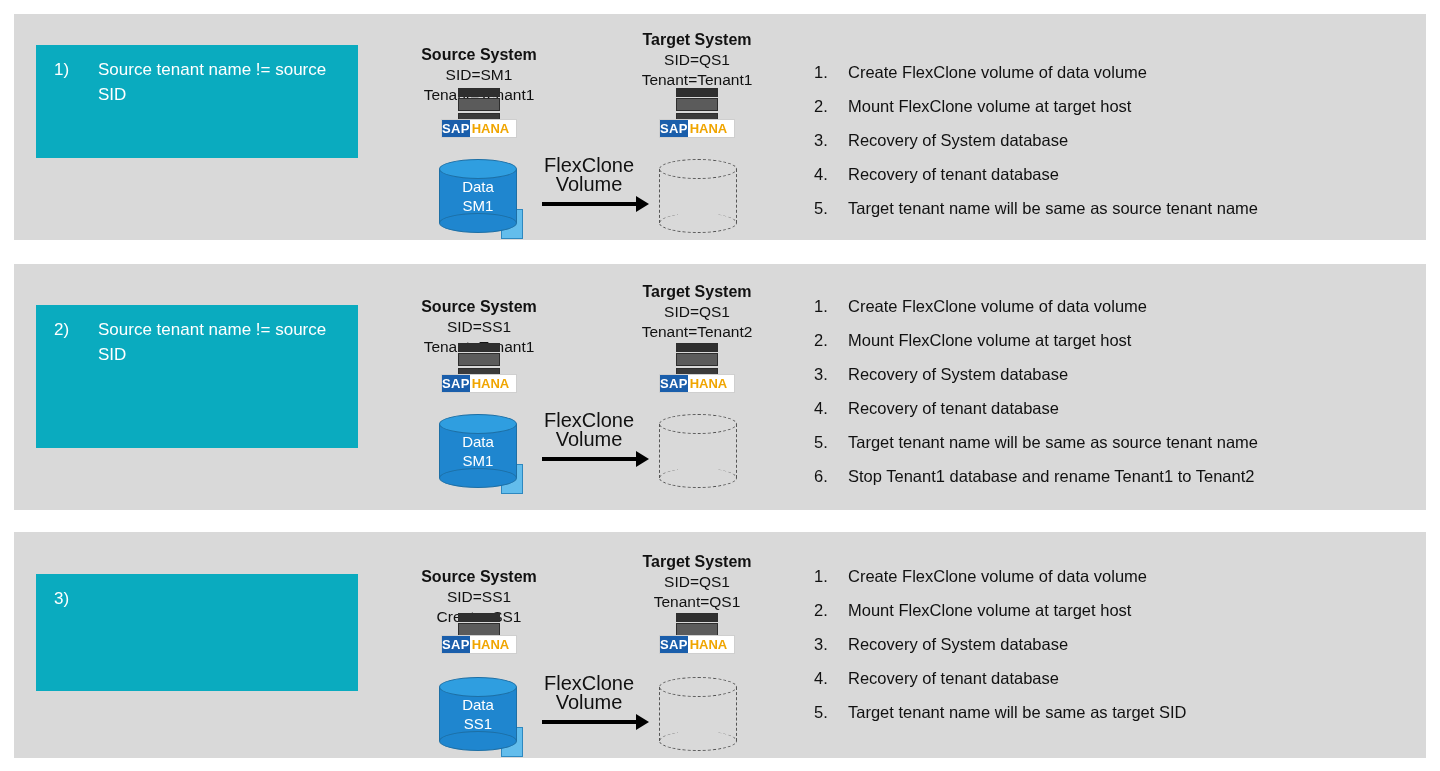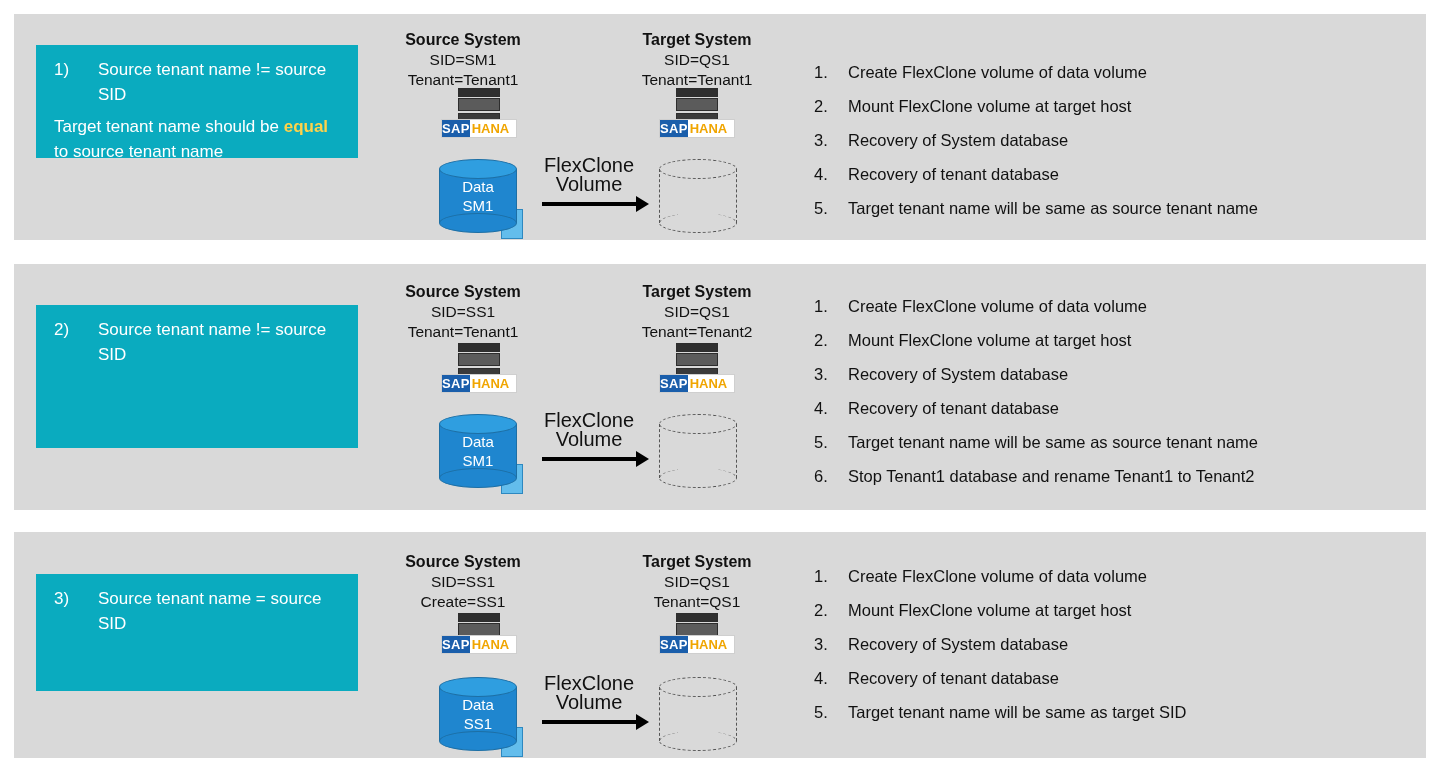--- a/index.html
+++ b/index.html
@@ -80,21 +80,21 @@
     font-size: 15.5px;
     color: #111111;
     line-height: 20px;
     width: 170px;
   }
   .sys-label .sys-name {
     font-weight: bold;
     display: block;
     font-size: 16px;
   }
-  .src-label { left: 4px; }
+  .src-label { left: 20px; margin-top: 15px; }
   .tgt-label { left: 238px; }
 
   #scenario-0 .sys-label { top: 16px; }
   #scenario-1 .sys-label { top: 18px; }
   #scenario-2 .sys-label { top: 20px; }
 
   
   .server {
     position: absolute;
     width: 42px;
@@ -247,23 +247,20 @@
 
 <div class="page">
 
   <div class="scenario" id="scenario-0">
 
     <div class="callout">
       <div class="callout-head">
         <span class="callout-num">1)</span>
         <span class="callout-title">Source tenant name != source SID</span>
       </div>
-      <div class="callout-body">
-        <span>Target tenant name should be </span><span class="hl">equal</span><span> to source tenant name</span>
-      </div>
     </div>
 
     <div class="graphic">
       <div class="sys-label src-label">
         <span class="sys-name">Source System</span>
         <span>SID=SM1</span><br>
         <span>Tenant=Tenant1</span>
       </div>
       <div class="sys-label tgt-label">
         <span class="sys-name">Target System</span>
@@ -430,21 +427,20 @@
         <span>Stop Tenant1 database and rename Tenant1 to Tenant2</span>
       </div>
     </div>
   </div>
 
   <div class="scenario" id="scenario-2">
 
     <div class="callout">
       <div class="callout-head">
         <span class="callout-num">3)</span>
-        <span class="callout-title">Source tenant name = source SID</span>
       </div>
     </div>
 
     <div class="graphic">
       <div class="sys-label src-label">
         <span class="sys-name">Source System</span>
         <span>SID=SS1</span><br>
         <span>Create=SS1</span>
       </div>
       <div class="sys-label tgt-label">

